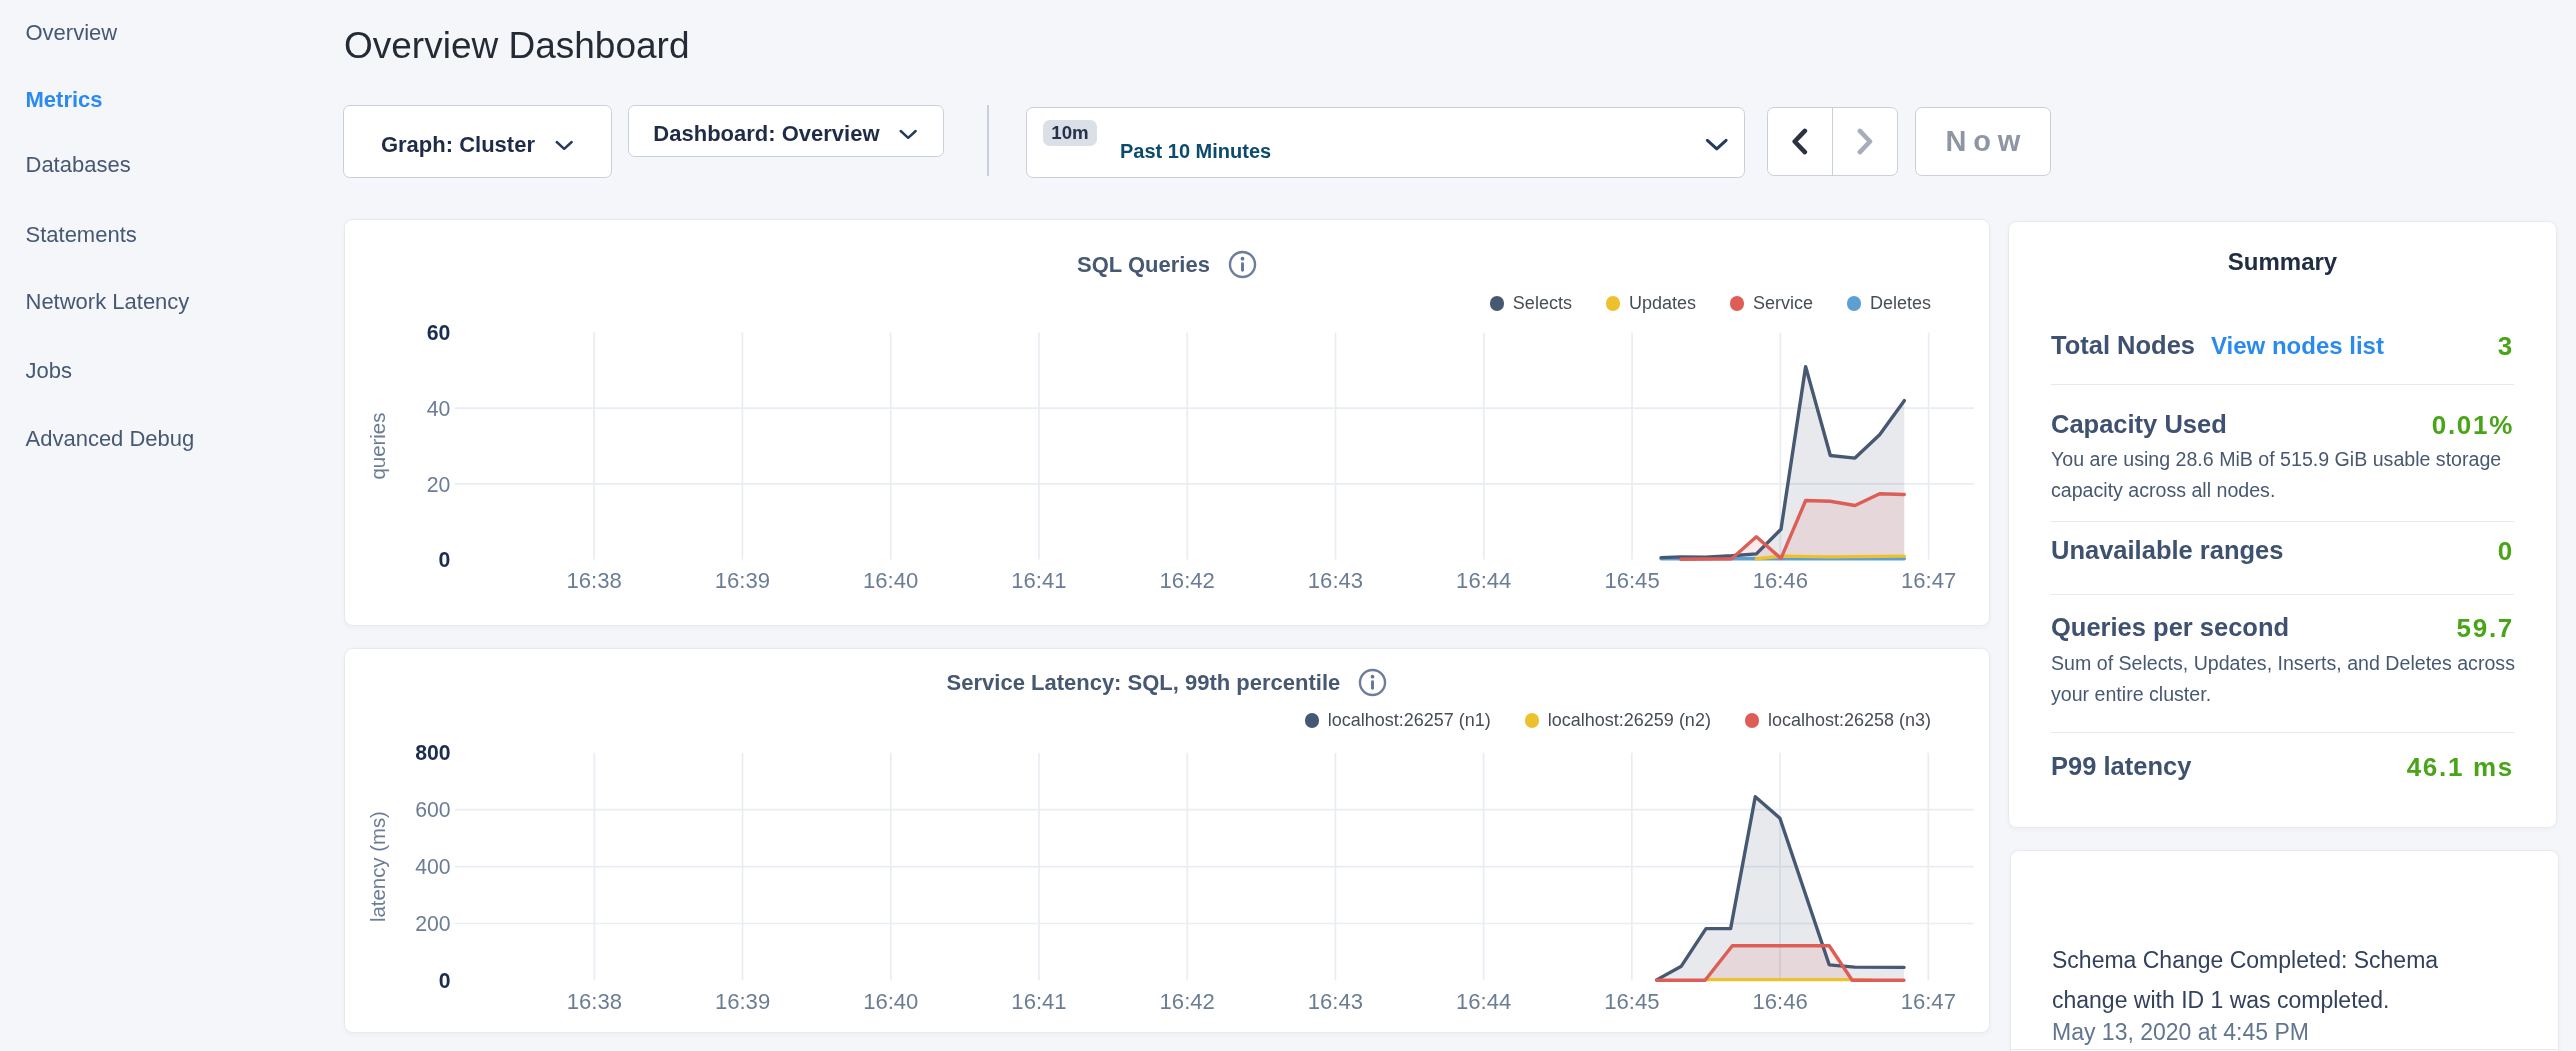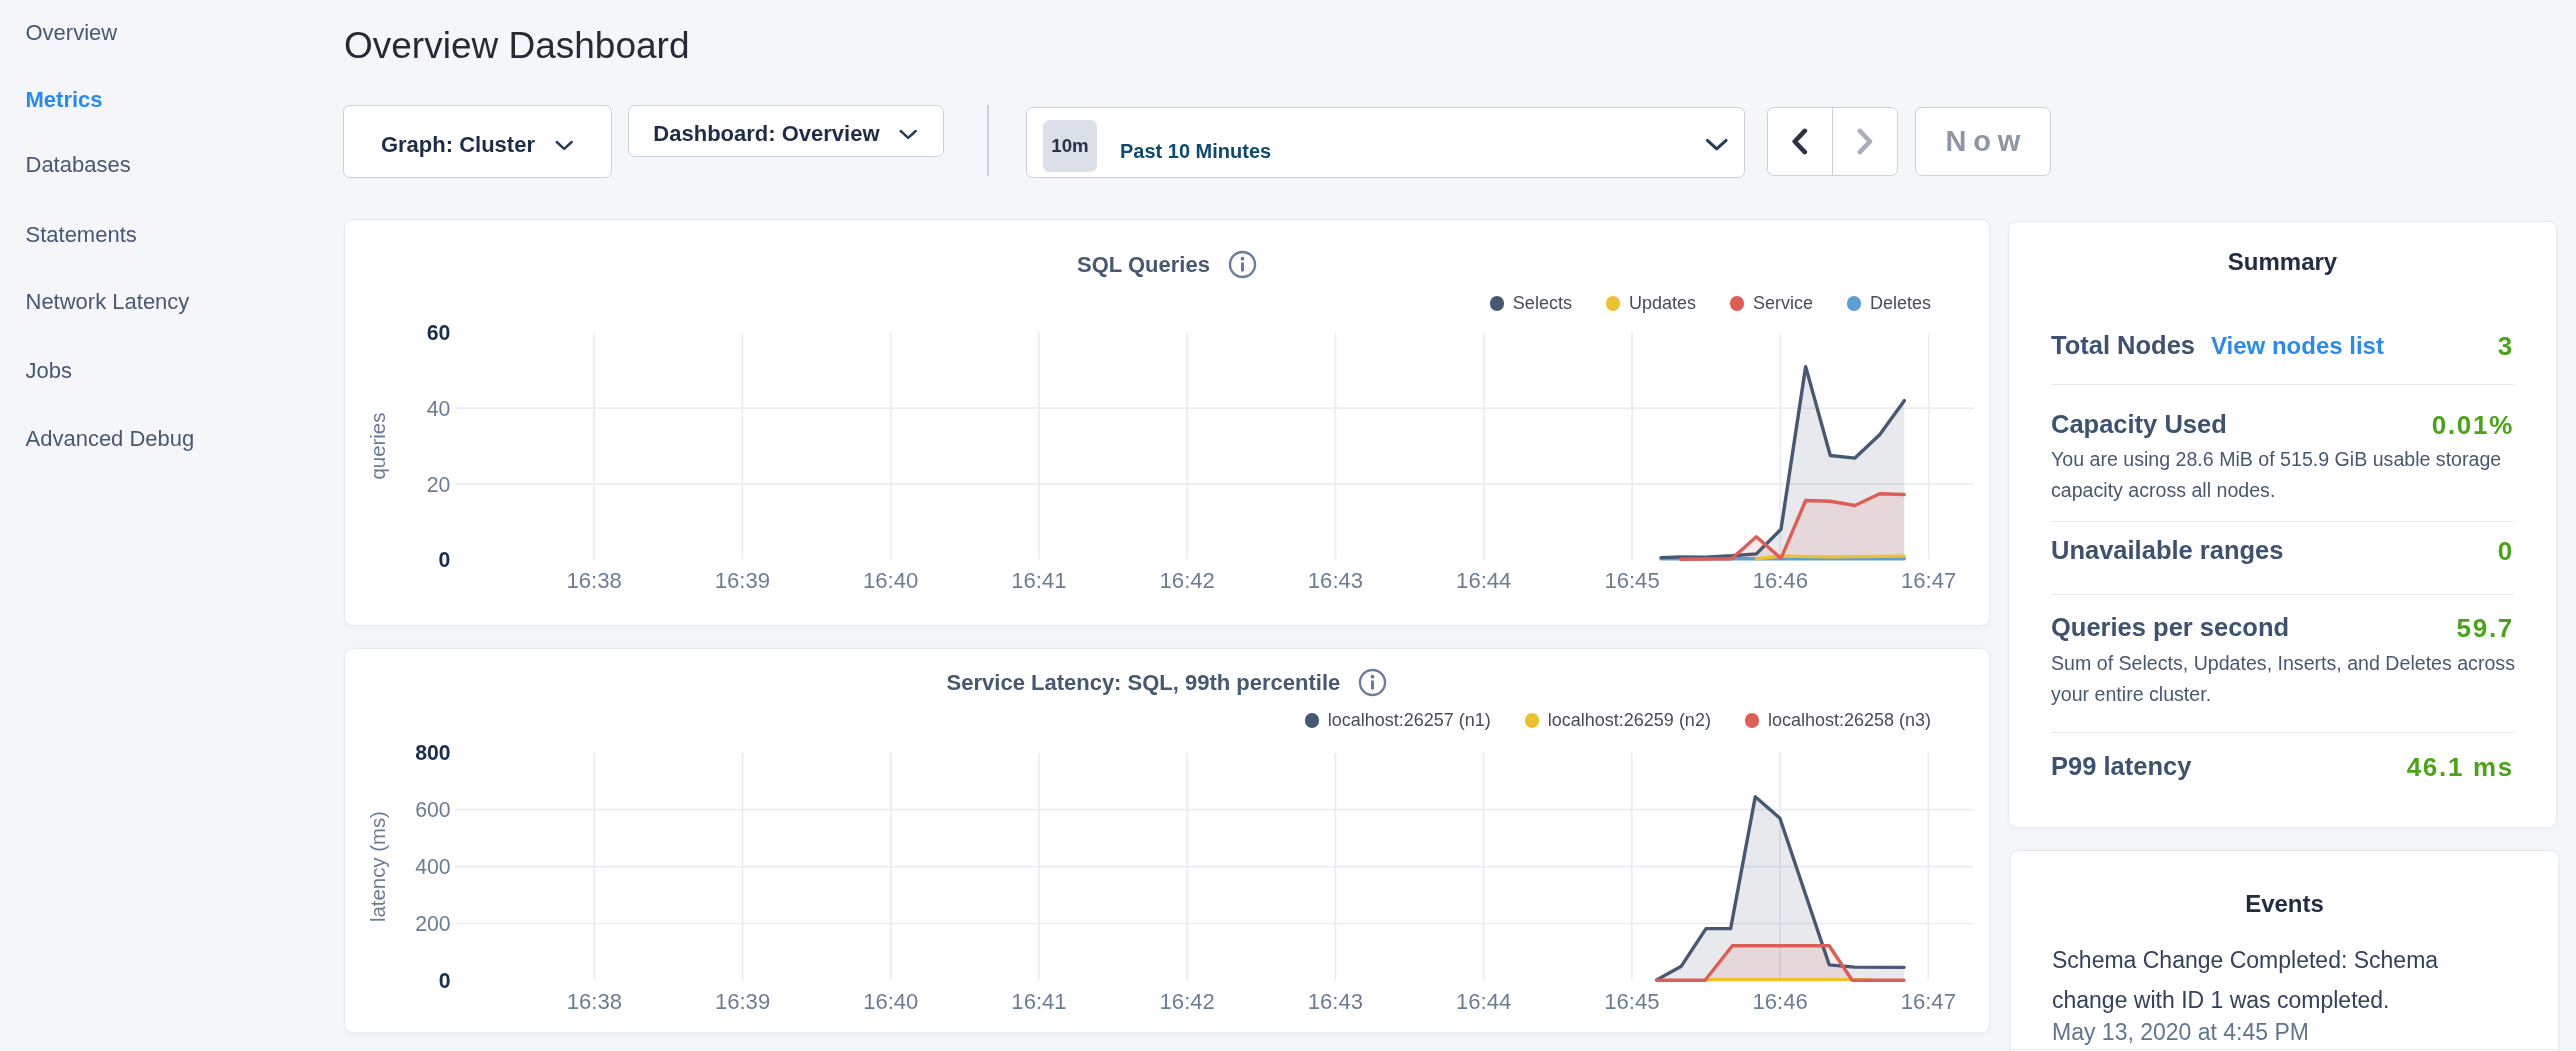--- a/index.html
+++ b/index.html
@@ -35,21 +35,21 @@
 
 <div class="ctl" style="left:343px;top:105px;width:269px;height:73px;font-size:22px;padding-top:6.8px">Graph: Cluster <svg width="20.4" height="12.8" viewBox="0 0 30 18" style="margin-left:18.7px">
       <polyline points="4,4 15,14 26,4" fill="none" stroke="#243c5c" stroke-width="3.6" stroke-linecap="round" stroke-linejoin="round"></polyline>
     </svg></div>
 <div class="ctl" style="left:628px;top:105px;width:316px;height:52px;font-size:22px;padding-top:6.8px">Dashboard: Overview <svg width="20.4" height="12.8" viewBox="0 0 30 18" style="margin-left:18.7px">
       <polyline points="4,4 15,14 26,4" fill="none" stroke="#243c5c" stroke-width="3.6" stroke-linecap="round" stroke-linejoin="round"></polyline>
     </svg></div>
 <div class="abs" style="left:987px;top:105px;width:1.7px;height:71px;background:#c9cfdb"></div>
 
 <div class="ctl" style="left:1026px;top:107px;width:719px;height:71px;justify-content:flex-start">
-  <span style="position:absolute;left:16px;top:12px;width:54px;height:52px;background:#dbdfe8;border-radius:6.8px;display:flex;align-items:center;justify-content:center;font-size:18.7px;color:#26324a">10m</span>
+  <span style="position:absolute;left:16px;top:12px;width:54px;height:26px;background:#dbdfe8;border-radius:6.8px;display:flex;align-items:center;justify-content:center;font-size:18.7px;color:#26324a">10m</span>
   <span style="position:absolute;left:93px;top:10px;height:67px;display:flex;align-items:center;font-size:20px;color:#0c4a6e">Past 10 Minutes</span>
   <span style="position:absolute;right:14.5px;top:29px"><svg width="25.5" height="15.3" viewBox="0 0 30 18" style="margin-left:0px">
         <polyline points="4,4 15,14 26,4" fill="none" stroke="#243c5c" stroke-width="3.6" stroke-linecap="round" stroke-linejoin="round"></polyline>
       </svg></span>
 </div>
 
 <div class="ctl" style="left:1767px;top:107px;width:131px;height:69px;padding:0">
   <span style="flex:1;display:flex;align-items:center;justify-content:center;height:100%">
       <svg width="18.7" height="27" viewBox="0 0 22 32">
         <polyline points="17.5,3.5 5.5,16 17.5,28.5" fill="none" stroke="#2b3242" stroke-width="5.5" stroke-linecap="round" stroke-linejoin="round"></polyline>
@@ -199,18 +199,17 @@
   <div class="sdiv" style="top:372px"></div>
 
   <div class="srow" style="top:391px"><span class="slab">Queries per second</span><span class="sval">59.7</span></div>
   <div class="sdesc" style="top:426px">Sum of Selects, Updates, Inserts, and Deletes across<br>your entire cluster.</div>
   <div class="sdiv" style="top:510px"></div>
 
   <div class="srow" style="top:530px"><span class="slab">P99 latency</span><span class="sval">46.1 ms</span></div>
 </div>
 
 <div class="card" style="left:2010px;top:850px;width:549px;height:221px">
-  <div class="abs" style="left:0;top:39px;width:100%;text-align:center;font-size:24px;font-weight:bold;color:#212d43">Events</div>
   <div class="abs" style="left:41px;top:89px;width:510px;font-size:23px;line-height:40px;color:#33415c">Schema Change Completed: Schema<br>change with ID 1 was completed.</div>
   <div class="abs" style="left:41px;top:168px;font-size:23px;color:#61758f">May 13, 2020 at 4:45 PM</div>
   <div class="abs" style="left:0;top:198px;width:100%;border-top:1.7px solid #e9e9eb"></div>
 </div>
 
 
 </body></html>

